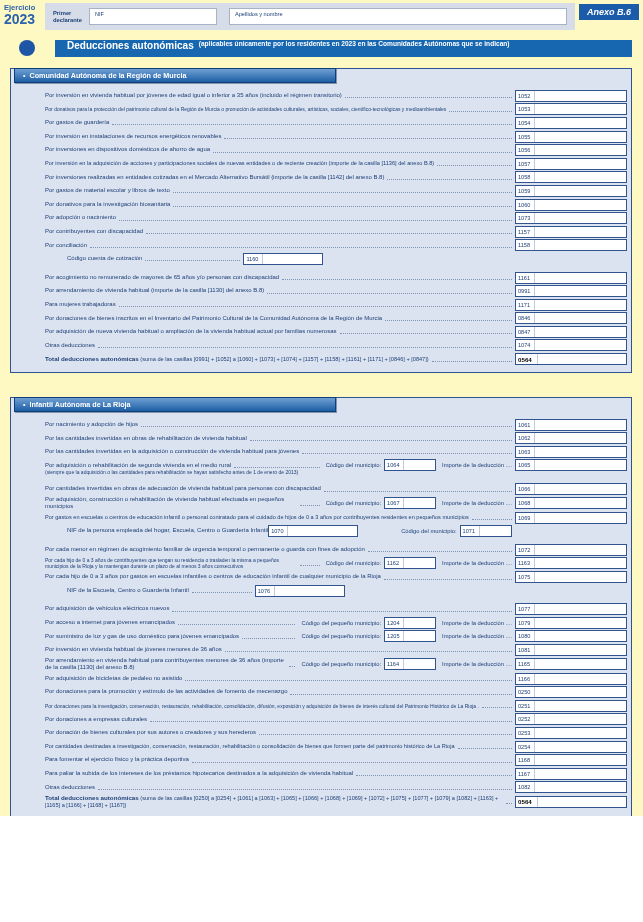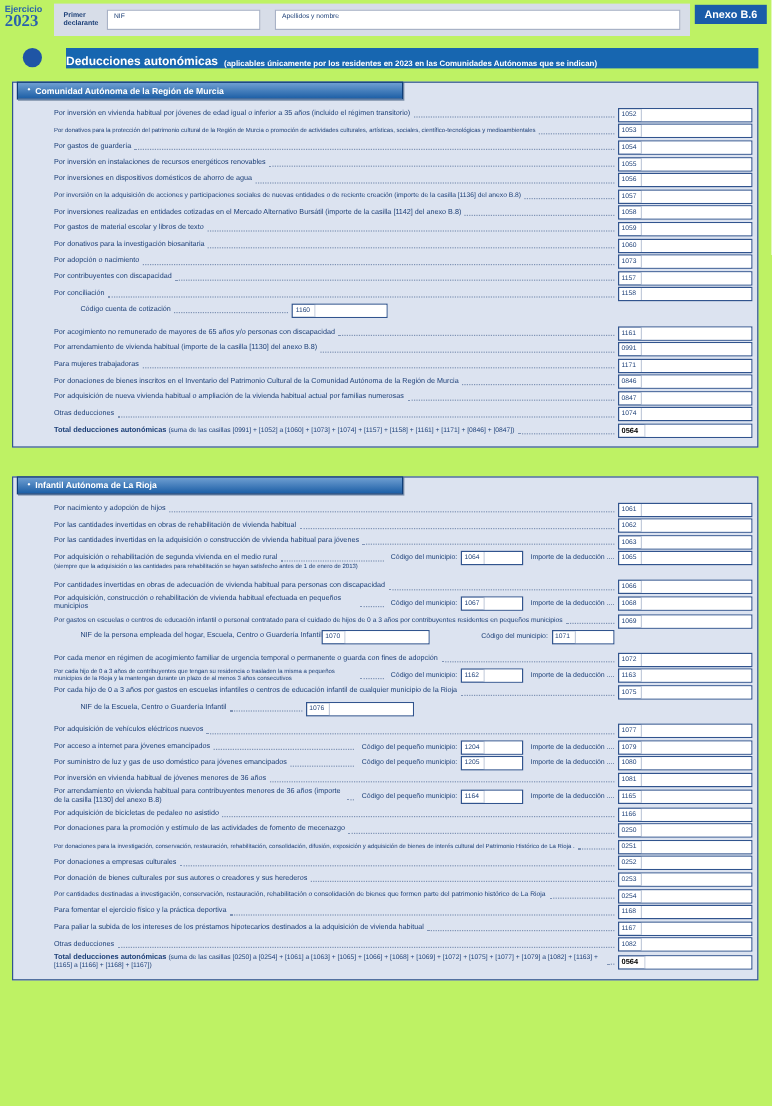--- a/index.html
+++ b/index.html
@@ -1,35 +1,35 @@
 <!DOCTYPE html>
 <html><head>
 <meta charset="utf-8">
 <style>
   html,body{margin:0;padding:0;background:#fff;}
   body{width:643px;height:922px;font-family:"Liberation Sans",sans-serif;}
-  .page{position:relative;width:643px;height:922px;background:#bef264;overflow:hidden;}
+  .page{position:relative;width:643px;height:816px;background:#fef9c3;overflow:hidden;}
 
   
   .topbar{position:absolute;left:0;top:2px;width:643px;height:30px;}
   .ejercicio{position:absolute;left:4px;top:1px;color:#2a62ac;}
   .ej-label{font-size:7.5px;font-weight:700;}
-  .ej-year{font-size:14px;font-weight:700;line-height:1;font-family:Liberation Serif, serif;}
+  .ej-year{font-size:14px;font-weight:700;line-height:1;}
   .decl-bar{position:absolute;left:45px;top:1px;width:530px;height:27px;background:#d7dde8;display:flex;align-items:center;padding:0 8px;box-sizing:border-box;}
   .decl-label{font-size:5.8px;color:#1c3f77;width:36px;line-height:1.2;font-weight:700;flex:none;}
   .field{background:#fff;border:1px solid #a8b2c6;height:17px;display:flex;align-items:flex-start;box-sizing:border-box;}
   .field-nif{width:128px;margin-right:12px;flex:none;}
   .field-ape{flex:1;}
   .field-hint{font-size:5.6px;color:#1c3f77;padding:2px 0 0 5px;}
-  .anexo{position:absolute;right:4px;top:2px;background:#1a5ca9;color:#fff;font-weight:700;font-size:9px;padding:3px 8px;}
+  .anexo{position:absolute;right:4px;top:2px;background:#1a5ca9;color:#fff;font-weight:700;font-size:9px;padding:3px 8px;font-style:italic;}
 
   
   .titlebar{position:absolute;top:40px;left:0;width:643px;height:17px;}
   .dot{position:absolute;left:19px;top:0;width:16px;height:16px;border-radius:50%;background:#1f55a5;}
-  .tbar{position:absolute;left:55px;top:0;right:11px;background:#1766b0;color:#fff;height:17px;display:flex;align-items:flex-end;}
+  .tbar{position:absolute;left:55px;top:0;right:11px;background:#1766b0;color:#fff;height:17px;display:flex;align-items:flex-start;padding-left:12px;}
   .tbar .big{font-size:10px;font-weight:700;margin-right:5px;white-space:nowrap;}
   .tbar .small{font-size:6.6px;font-weight:700;white-space:nowrap;}
 
   
   .sections{position:absolute;top:68px;left:0;width:643px;}
   .section{border:1px solid #31548e;background:#dce3f0;margin:0 11px 24px 10px;padding:0 4px 6px 4px;}
   .section-tab{width:322px;height:15px;margin:-1px 0 6px -1px;background:linear-gradient(#6f9fd2,#1d5fa6);border:1px solid #0f3e78;box-shadow:1px 1px 0 rgba(20,50,90,.45);color:#fff;font-size:7.2px;font-weight:700;display:flex;align-items:center;padding-left:8px;box-sizing:border-box;}
   .section-tab .bullet{margin-right:4px;font-size:7px;}
 
   

